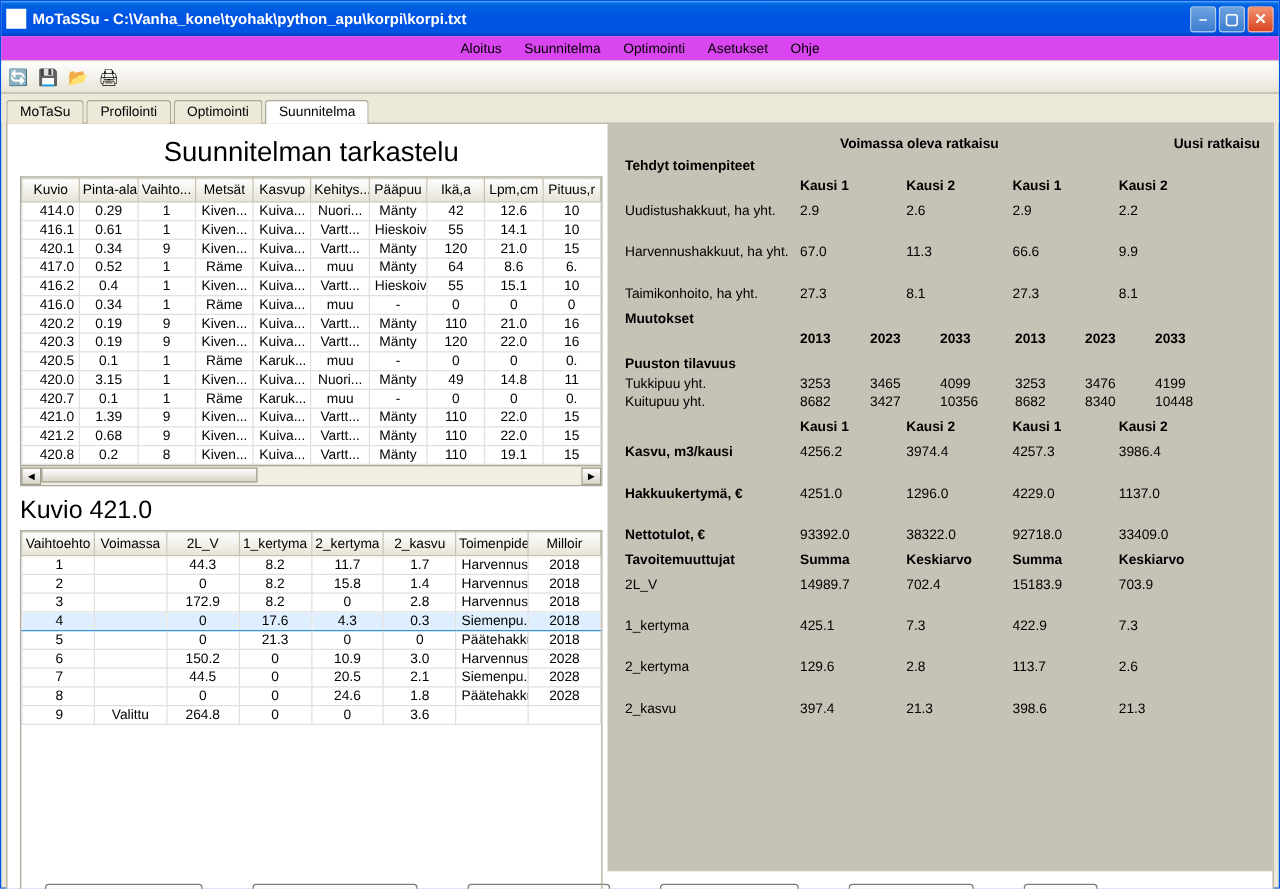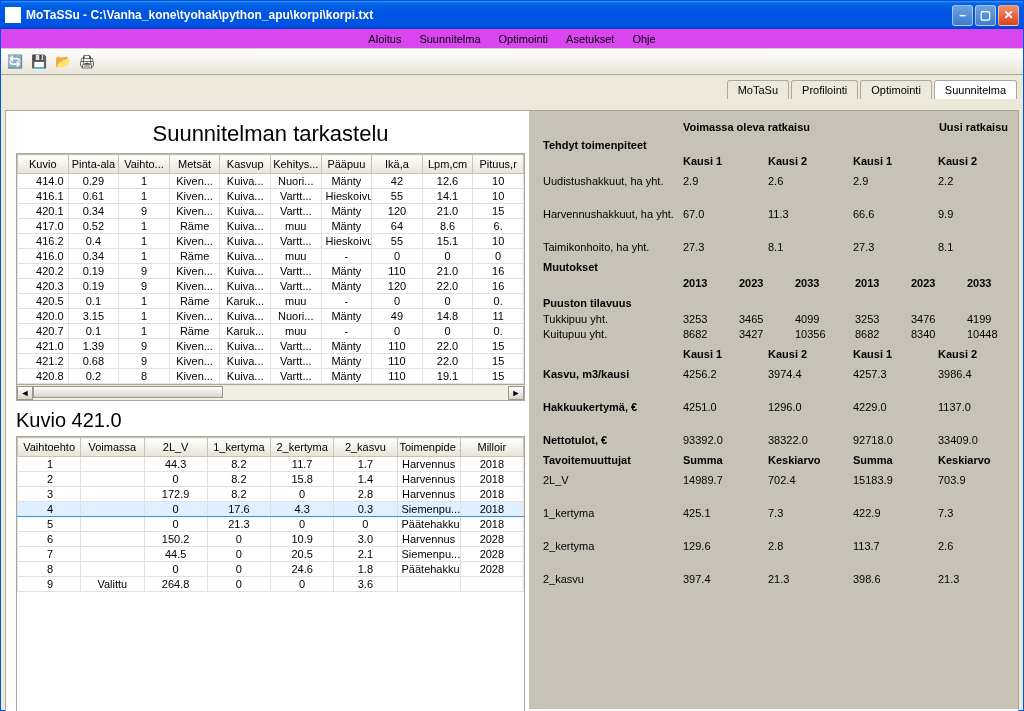--- a/index.html
+++ b/index.html
@@ -9,42 +9,42 @@
 .titlebar-icon { width: 16px; height: 16px; background: #fff; margin-right: 5px; display: inline-block; }
 .titlebar-text { flex: 1; font-weight: bold; font-size: 12px; }
 .win-btns { display: flex; gap: 2px; }
 .win-btn { width: 21px; height: 21px; border-radius: 3px; display:flex;align-items:center;justify-content:center;font-weight:bold;color:#fff;font-size:12px; border:1px solid rgba(255,255,255,.5);}
 .win-min,.win-max{background:linear-gradient(#6fa3e0,#3c7cd0);}
 .win-close{background:linear-gradient(#f09070,#d84520);}
 .menubar { height: 20px; background: #d946ef; display: flex; align-items: center; padding: 0 4px; gap: 10px; font-size: 11px; border-bottom:1px solid #d4d0c8;justify-content:center;}
 .menubar span { cursor: default; padding:2px 4px;}
 .toolbar { height: 26px; background: linear-gradient(#fefefe,#e8e5d8); display: flex; align-items: center; padding: 0 4px; gap: 4px; border-bottom:1px solid #aca899; }
 .tool-btn { width:20px;height:20px;border:1px solid transparent;display:flex;align-items:center;justify-content:center;font-size:13px;}
-.tabs { display: flex; padding: 4px 4px 12px 4px; background:#ece9d8;justify-content:flex-end; }
+.tabs { display: flex; padding: 4px 4px 0 4px; background:#ece9d8; }
 .tab { padding: 3px 10px; border: 1px solid #aca899; border-bottom: none; background: #ece9d8; margin-right: 2px; border-radius:3px 3px 0 0; font-size:11px; position:relative;top:1px;}
 .tab.active { background: #fff; font-weight:normal; z-index:2;}
 .workarea { background:#fff; border:1px solid #aca899; margin:0 4px 4px 4px; height:640px; display:flex; flex-direction:column;}
 .content-row { display:flex; flex:1; min-height:0;}
-.left-col { width:523px; display:flex; flex-direction:column; padding:6px 4px 4px 10px;}
+.left-col { width:480px; display:flex; flex-direction:column; padding:6px 4px 4px 10px;}
 .big-title { font-size: 22px; font-weight:normal; text-align:center;  margin:4px 0 6px;}
 .grid-wrap { border:1px solid #aca899; position:relative; }
 .grid { width:100%; border-collapse:collapse; font-size:11px; table-layout:fixed; }
 .grid th { background:linear-gradient(#fefefe,#e6e3d6); border:1px solid #c6c3b3; padding:3px 2px; font-weight:normal; text-align:center; white-space:nowrap; overflow:hidden; }
 .grid td { border:1px solid #e0e0e0; padding:1px 4px; text-align:center; white-space:nowrap; overflow:hidden;}
 .grid td:nth-child(1){text-align:right;padding-left:6px;}
 .hscroll { height:16px; background:#ece9d8; border-top:1px solid #aca899; display:flex; align-items:center;}
 .hscroll .arrow{width:16px;height:14px;background:linear-gradient(#fefefe,#d8d5c8);border:1px solid #9e9a8a;display:flex;align-items:center;justify-content:center;font-size:9px;}
 .hscroll .track{flex:1;height:14px;background:#f1efe2;position:relative;}
 .hscroll .thumb{position:absolute;left:0;top:0;height:12px;border:1px solid #9e9a8a;background:linear-gradient(#fefefe,#d8d5c8);}
 .kuvio-title { font-size:20px; margin:8px 0 4px;}
 .grid2 td:first-child{text-align:center;}
 .grid2 tr.selected td{background:#def0ff;border-top:1px solid #3a93d8;border-bottom:1px solid #3a93d8;}
 .grid2-body{height:160px;}
 .right-col { flex:1; background:#c6c3b6; padding:10px 10px 10px 14px; font-size:11px; overflow:auto;}
-.r-head { display:flex; font-weight:bold; margin-bottom:5px;}
+.r-head { display:flex; font-weight:bold; margin-bottom:5px;gap:32px;}
 .r-head > div:nth-child(1){width:140px;}
 .r-head > div:nth-child(2){width:170px;}
 .r-head > div:nth-child(3){flex:1;text-align:right;}
 .r-section-title { font-weight:bold; margin:6px 0 4px;}
 .r-table { display:grid; grid-template-columns: 140px 85px 85px 85px 85px; row-gap:21px; margin-bottom:8px;}
 .r-table3 { display:grid; grid-template-columns: 140px 56px 56px 60px 56px 56px 58px; row-gap:3px; margin-bottom:8px;}
 .r-table div,.r-table3 div{white-space:nowrap;}
 .r-bold { font-weight:bold; }
 .bottom-btns { display:flex; gap:40px; padding:10px 30px; }
 .btn { padding:3px 12px; background:linear-gradient(#fefefe,#e6e3d6); border:1px solid #7a7a7a; border-radius:3px; font-size:11px;}

